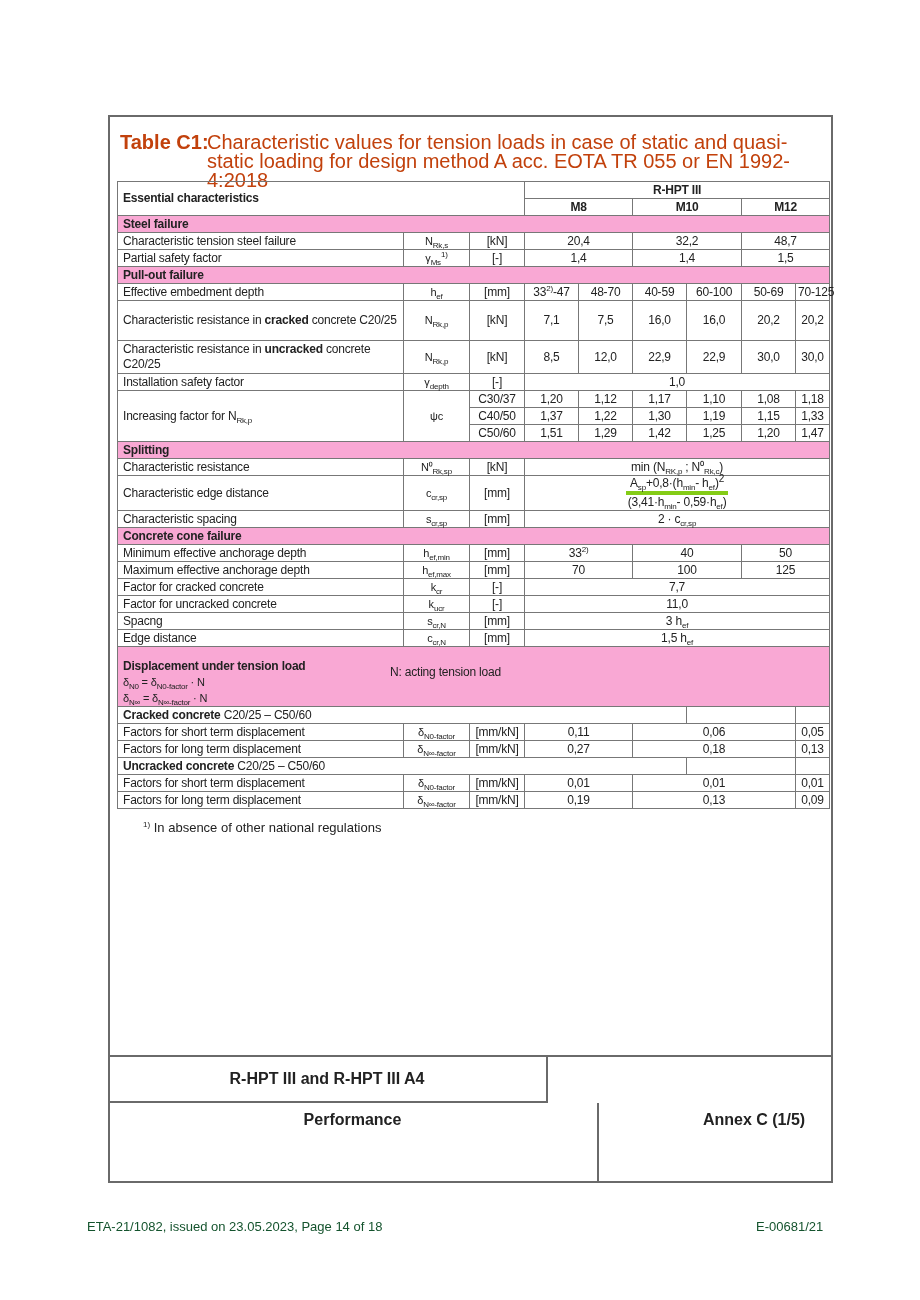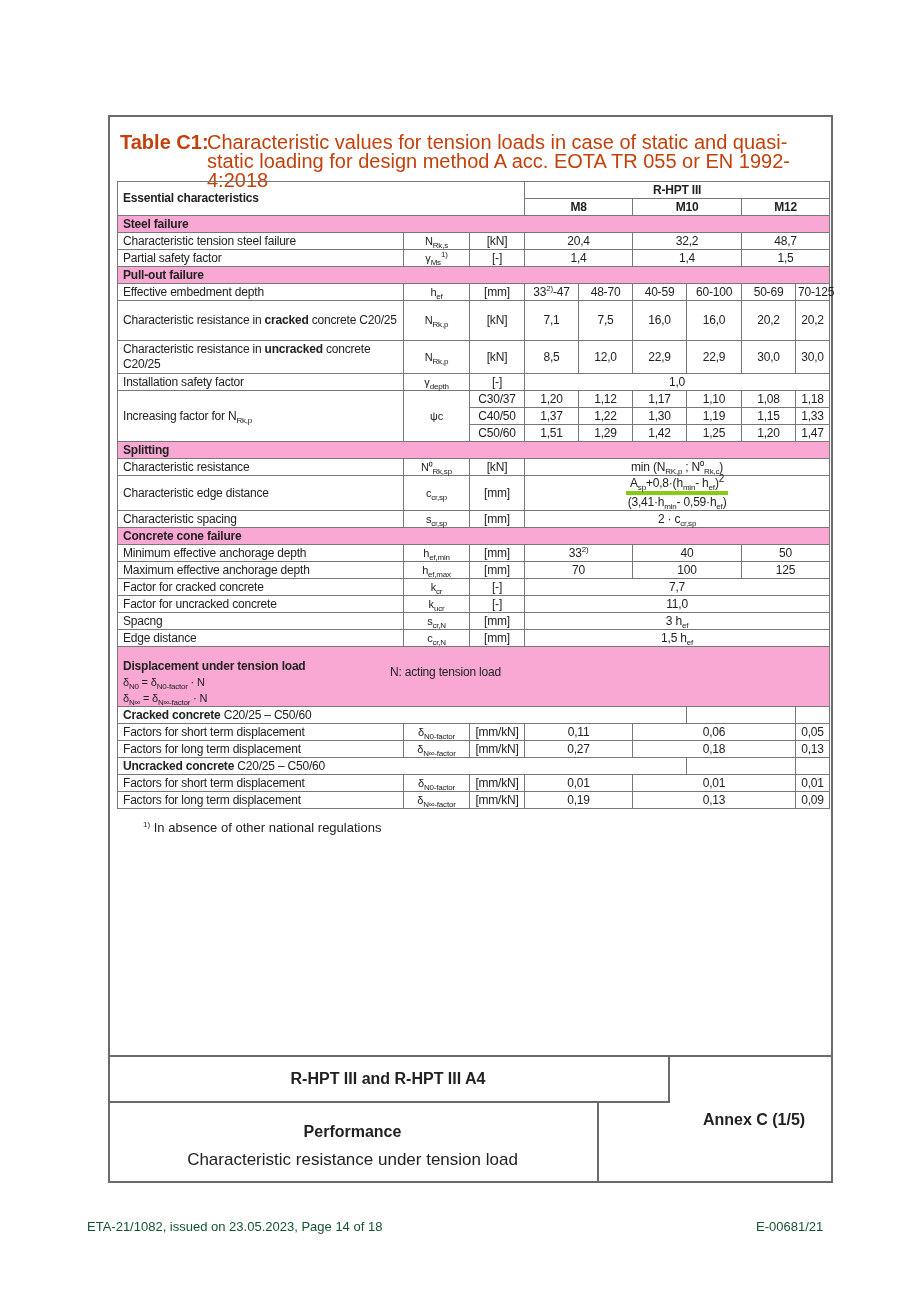--- a/index.html
+++ b/index.html
@@ -16,23 +16,23 @@
   table.main tr.hd td { font-weight: bold; }
   table.main td.wrap { white-space: normal; line-height: 15px; }
   table.main td.sym { font-size: 11px; text-align: center; }
   sub, sup { font-size: 8px; line-height: 0; }
   .frac { display: inline-block; text-align: center; vertical-align: middle; line-height: 15px; }
   .frac .num { border-bottom: 4px solid #84cc16; display: block; padding: 0 2px; text-align: center; }
   .frac .den { display: block; padding: 0 2px; }
   .footnotes { position: absolute; left: 131px; top: 808px; width: 720px; font-size: 13px; line-height: 16px; }
   .footnotes p { margin: 12px; }
   .fbox { position: absolute; left: 108px; top: 1055px; width: 725px; height: 128px; border-top: 2px solid #6a6a6a; }
-  .fbox .l1 { position: absolute; left: 0; top: 0; width: 562px; height: 46px; border-bottom: 2px solid #6a6a6a; border-right: 2px solid #6a6a6a; display: flex; align-items: center; justify-content: center; font-weight: bold; font-size: 16px; }
+  .fbox .l1 { position: absolute; left: 0; top: 0; width: 440px; height: 46px; border-bottom: 2px solid #6a6a6a; border-right: 2px solid #6a6a6a; display: flex; align-items: center; justify-content: center; font-weight: bold; font-size: 16px; }
   .fbox .l2 { position: absolute; left: 0; top: 46px; width: 491px; height: 80px; border-right: 2px solid #6a6a6a; text-align: center; font-size: 16px; }
-  .fbox .l2 .perf { font-weight: bold; margin-top: 20px; }
+  .fbox .l2 .perf { font-weight: bold; margin-top: 8px; }
   .fbox .l2 .desc { font-size: 17px; margin-top: 9px; }
   .fbox .r { position: absolute; left: 491px; top: 0; width: 230px; height: 126px; display: flex; align-items: center; justify-content: center; font-weight: bold; font-size: 16px; margin-left: 40px; }
   .pagefoot { position: absolute; top: 1219px; font-size: 13px; color: #14532d; }
 </style>
 </head>
 <body>
 
 <div class="frame"></div>
 
 <div class="caption">
@@ -280,19 +280,18 @@
   </table>
 
 <div class="footnotes">
   <p><sup>1)</sup><span> In absence of other national regulations</span></p>
 </div>
 
 <div class="fbox">
   <div class="l1">R-HPT III and R-HPT III A4</div>
   <div class="l2">
     <div class="perf">Performance</div>
-    <div class="desc">Characteristic resistance under tension load</div>
   </div>
   <div class="r">Annex C (1/5)</div>
 </div>
 
 <div class="pagefoot" style="left:87px">ETA-21/1082, issued on 23.05.2023, Page 14 of 18</div>
 <div class="pagefoot" style="left:756px">E-00681/21</div>
 
 </body></html>

